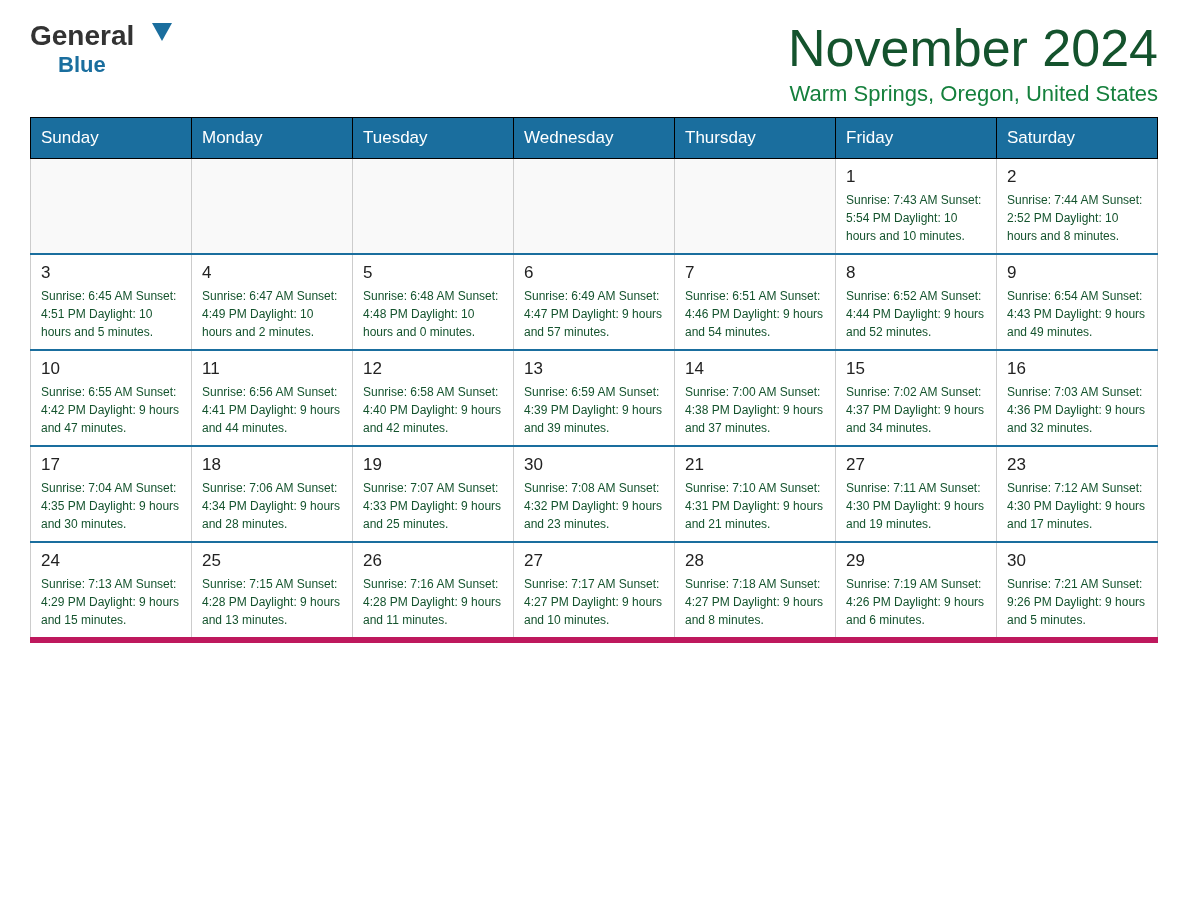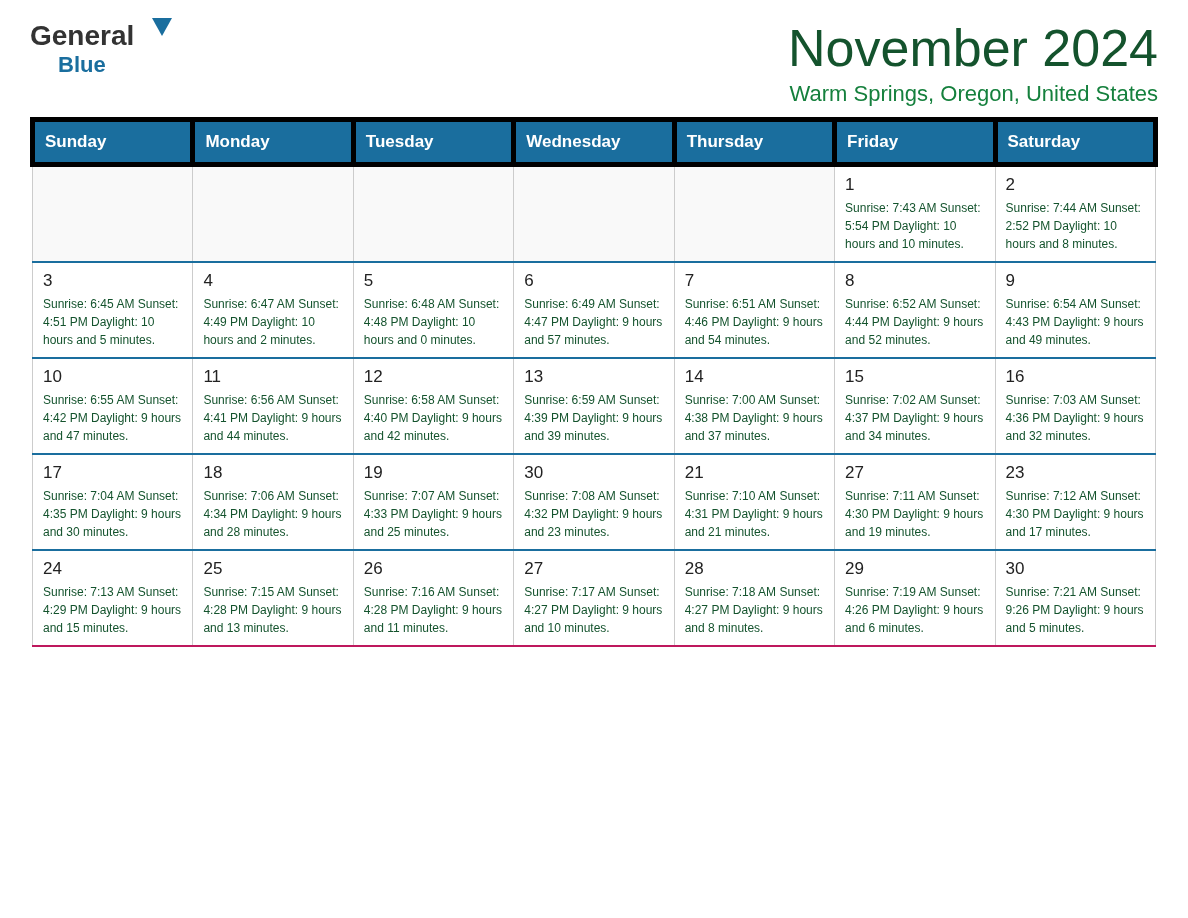--- a/index.html
+++ b/index.html
@@ -34,22 +34,22 @@
       width: 100%;
       border-collapse: collapse;
       margin-top: 10px;
     }
     th {
       background-color: #1a6e9e;
       color: #fff;
       padding: 10px 10px;
       text-align: left;
       font-size: 17px;
-      font-weight: bold;
-      border: 5px solid #000000;
+      font-weight: normal;
+      border: 1px solid #000000;
     }
     td {
       vertical-align: top;
       padding: 8px 10px;
       border: 1px solid #ccc;
       width: 14.28%;
       min-height: 100px;
       font-size: 13px;
       color: #333;
       background: #fff;
@@ -65,25 +65,25 @@
     }
     .day-info {
       font-size: 12px;
       color: #14532d;
       line-height: 1.5;
     }
     tr td {
       border-bottom: 2px solid #1a6e9e;
     }
     tr:last-child td {
-      border-bottom: 2px solid #be185d;
+      border-bottom: 6px solid #be185d;
     }
     .logo-row {
       display: flex;
-      align-items: flex-start;
+      align-items: center;
       gap: 16px;
     }
     .logo-wrapper {
       display: flex;
       flex-direction: column;
       gap: 0;
     }
   </style>
 </head>
 <body>

